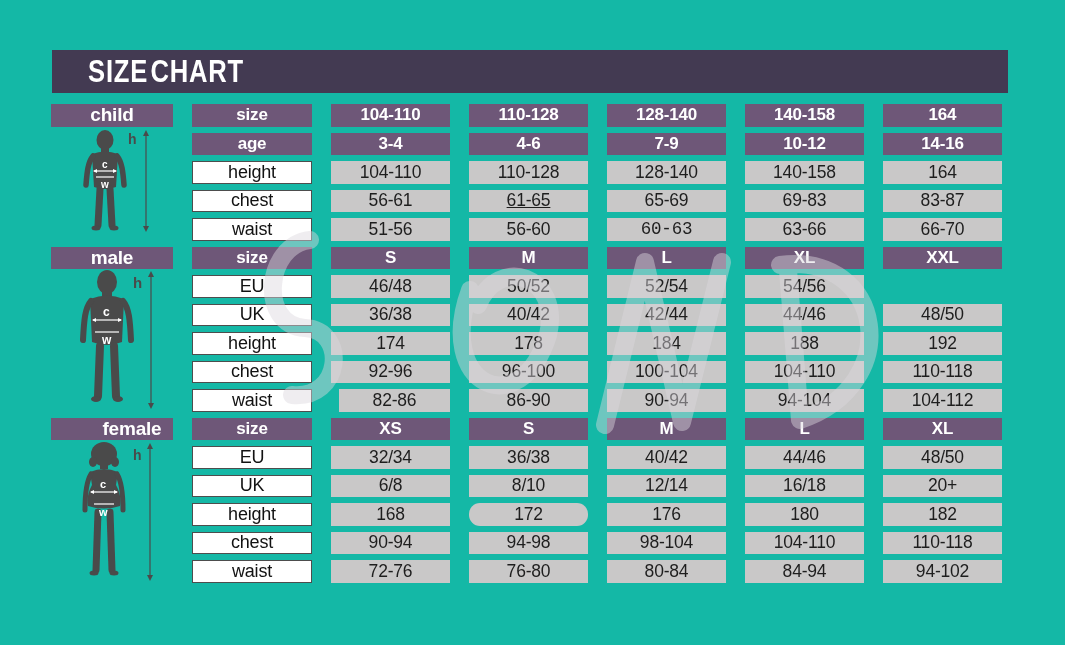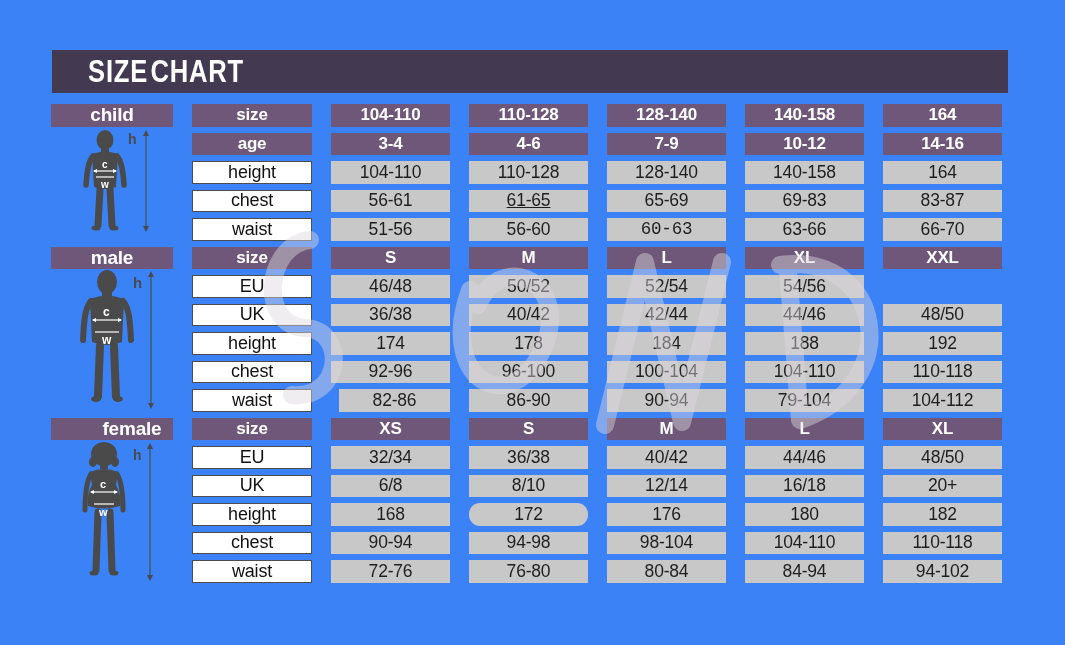--- a/index.html
+++ b/index.html
@@ -1,16 +1,16 @@
 <!DOCTYPE html>
 <html><head>
 <meta charset="utf-8">
 <style>
   html,body{margin:0;padding:0;background:#ffffff;}
-  .page{position:relative;width:1065px;height:645px;background:#3b82f6;overflow:hidden;
+  .page{position:relative;width:1065px;height:645px;background:#14b8a6;overflow:hidden;
         font-family:"Liberation Sans","DejaVu Sans",sans-serif;}
   
   .titlebar{position:absolute;left:52px;top:50px;width:956px;height:43px;background:#433a52;
             display:flex;align-items:center;}
   .titlebar .title{color:#ffffff;font-size:32px;font-weight:bold;letter-spacing:1px;word-spacing:-7px;
             transform:scaleX(0.80);transform-origin:left center;margin-left:36px;white-space:nowrap;}
   
   .grid{position:absolute;left:51px;top:104px;display:grid;
         grid-template-columns:122px 120px 119px 119px 119px 119px 119px;
         grid-auto-rows:22.5px;column-gap:19px;row-gap:6px;z-index:2;}
@@ -107,21 +107,21 @@
       <div class="cell lbl" style="grid-area: 10 / 2;">chest</div>
       <div class="cell val" style="grid-area: 10 / 3;">92-96</div>
       <div class="cell val" style="grid-area: 10 / 4;">96-100</div>
       <div class="cell val" style="grid-area: 10 / 5;">100-104</div>
       <div class="cell val" style="grid-area: 10 / 6;">104-110</div>
       <div class="cell val" style="grid-area: 10 / 7;">110-118</div>
       <div class="cell lbl" style="grid-area: 11 / 2;">waist</div>
       <div class="cell val" style="grid-area: 11 / 3; margin-left: 8px;">82-86</div>
       <div class="cell val" style="grid-area: 11 / 4;">86-90</div>
       <div class="cell val" style="grid-area: 11 / 5;">90-94</div>
-      <div class="cell val" style="grid-area: 11 / 6;">79-104</div>
+      <div class="cell val" style="grid-area: 11 / 6;">94-104</div>
       <div class="cell val" style="grid-area: 11 / 7;">104-112</div>
       <div class="cell sec" style="grid-area: 12 / 1; padding-left: 40px;">female</div>
       <div class="cell hdr" style="grid-area: 12 / 2;">size</div>
       <div class="cell hdr" style="grid-area: 12 / 3;">XS</div>
       <div class="cell hdr" style="grid-area: 12 / 4;">S</div>
       <div class="cell hdr" style="grid-area: 12 / 5;">M</div>
       <div class="cell hdr" style="grid-area: 12 / 6;">L</div>
       <div class="cell hdr" style="grid-area: 12 / 7;">XL</div>
       <div class="cell lbl" style="grid-area: 13 / 2;">EU</div>
       <div class="cell val" style="grid-area: 13 / 3;">32/34</div>

